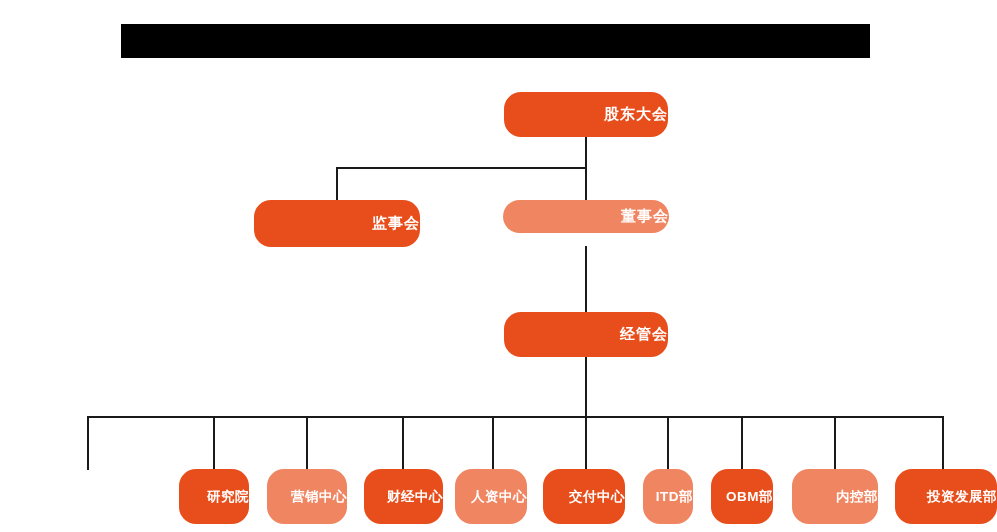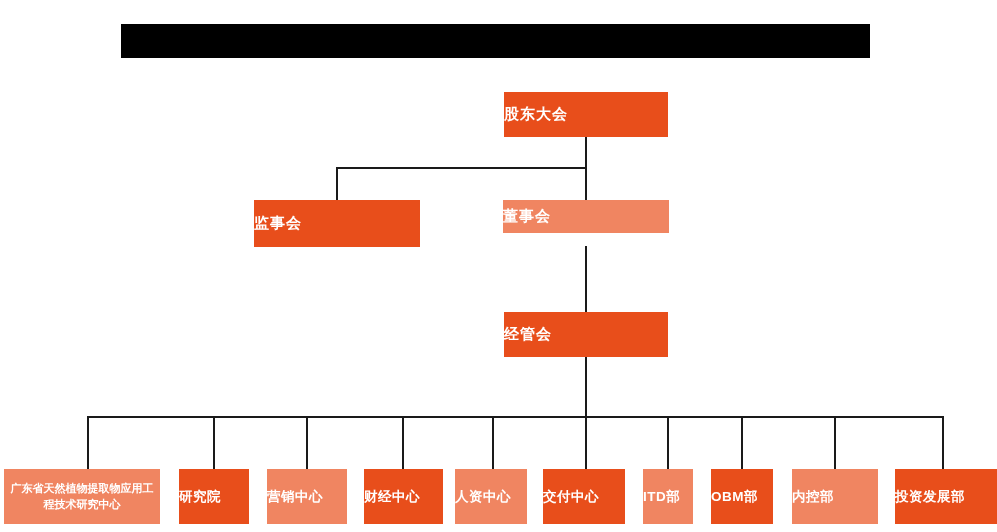--- a/index.html
+++ b/index.html
@@ -18,26 +18,27 @@
     position: absolute;
     left: 121px; top: 24px;
     width: 749px; height: 34px;
     background: #000000;
   }
 
   .node {
     position: absolute;
     display: flex;
     align-items: center;
-    justify-content: flex-start;
+    justify-content: flex-end;
     text-align: center;
     color: #ffffff;
     font-weight: bold;
     font-size: 15px;
     letter-spacing: 1px;
+    border-radius: 17px;
   }
   .dark  { background: #E84E1B; }
   .light { background: #F08561; }
 
   .n-root        { left: 504px; top: 92px;  width: 164px; height: 45px; }
   .n-supervisory { left: 254px; top: 200px; width: 166px; height: 47px; }
   .n-board       { left: 503px; top: 200px; width: 166px; height: 33px; }
   .n-mgmt        { left: 504px; top: 312px; width: 164px; height: 45px; }
 
   .dept { top: 469px; height: 55px; font-size: 13.5px; letter-spacing: 0.5px; }
@@ -102,23 +103,20 @@
   </div>
 
   <div class="node light n-board">
     <span>董事会</span>
   </div>
 
   <div class="node dark n-mgmt">
     <span>经管会</span>
   </div>
 
-  <div class="node light dept d1">
-    <span>广东省天然植物提取物应用工程技术研究中心</span>
-  </div>
   <div class="node dark dept d2">
     <span>研究院</span>
   </div>
   <div class="node light dept d3">
     <span>营销中心</span>
   </div>
   <div class="node dark dept d4">
     <span>财经中心</span>
   </div>
   <div class="node light dept d5">

